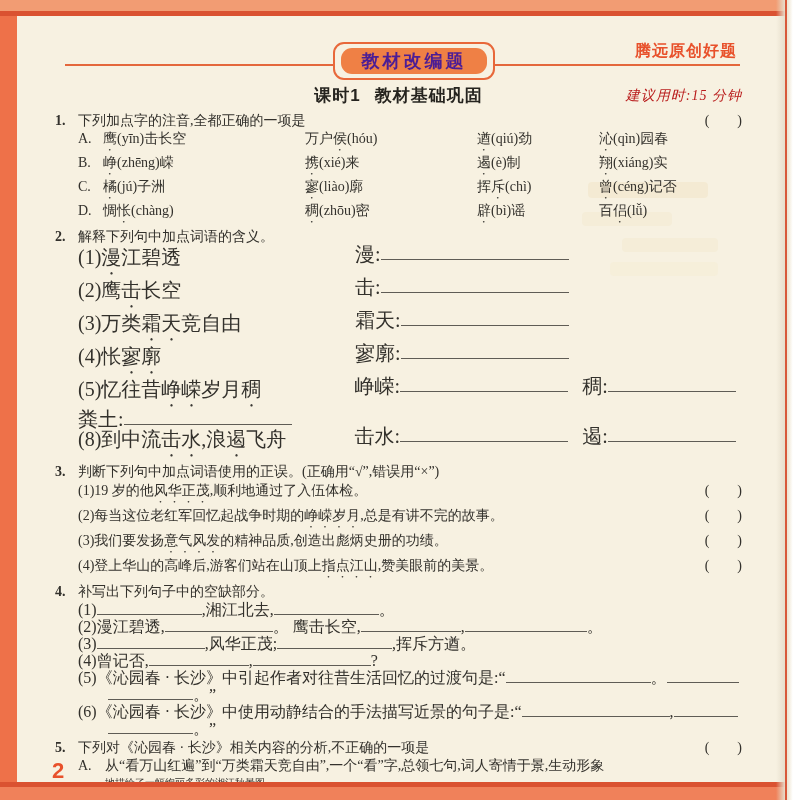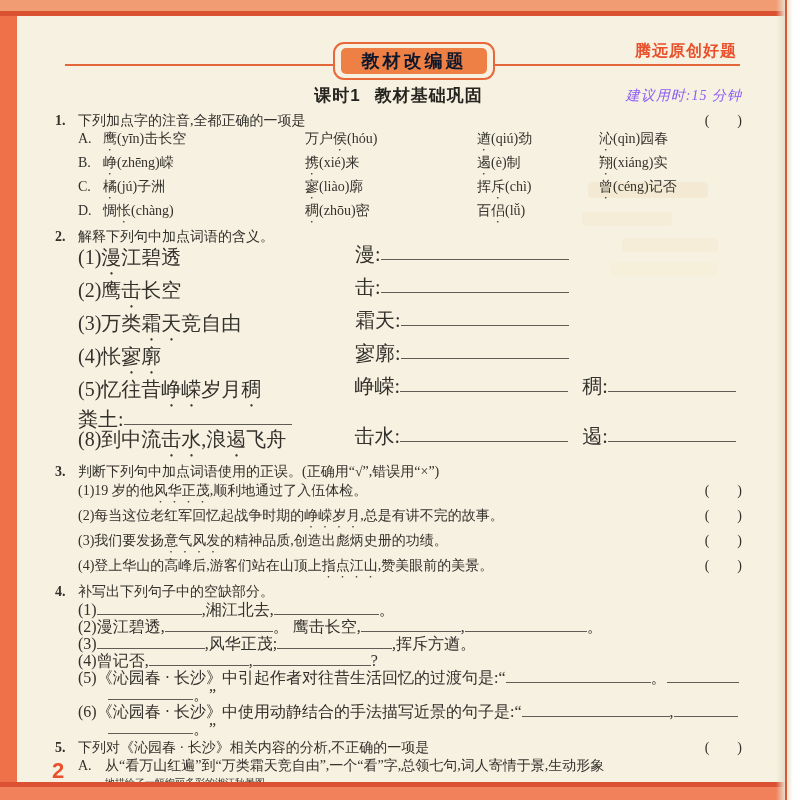--- a/index.html
+++ b/index.html
@@ -23,32 +23,32 @@
   .wm .d{left:28px;top:80px;width:108px;height:14px;background:#f5ecd6;}
 
   .content{position:absolute;left:55px;right:58px;top:28px;z-index:2;}
 
   
   .header-row{position:relative;height:50px;}
   .rule{position:absolute;left:10px;right:2px;top:36px;height:2px;background:#e4673c;}
   .badge-outer{position:absolute;left:278px;top:14px;width:158px;height:34px;
     border:2px solid #e8683a;border-radius:11px;background:#f7f1e1;
     display:flex;align-items:center;justify-content:center;}
-  .badge-inner{width:146px;height:26px;border-radius:5px;background:#ef8045;
+  .badge-inner{width:146px;height:26px;border-radius:11px;background:#ef8045;
     display:flex;align-items:center;justify-content:center;
-    color:#0f172a;font:bold 18px "Liberation Sans","DejaVu Sans",sans-serif;letter-spacing:3px;}
+    color:#4c1d95;font:bold 18px "Liberation Sans","DejaVu Sans",sans-serif;letter-spacing:3px;}
   .brand{position:absolute;right:2px;top:13px;color:#e8512b;
     font:bold 16px "Liberation Sans","DejaVu Sans",sans-serif;letter-spacing:1px;background:#f7f1e1;padding:0 3px;}
 
   
   .title-row{position:relative;height:26px;margin-top:6px;text-align:center;}
   .lesson-title{font:bold 17px "Liberation Sans","DejaVu Sans",sans-serif;color:#26241f;letter-spacing:1px;}
   .lesson-title .gap{display:inline-block;width:14px;}
   .time-hint{position:absolute;right:0;top:3px;font:italic 14px "Liberation Serif","DejaVu Serif",serif;
-    color:#8b5cf6;letter-spacing:1px;}
+    color:#b91c1c;letter-spacing:1px;}
 
   
   .q{margin-top:2px;}
   .q-head{display:flex;line-height:18px;font-size:14px;}
   .q-num{width:23px;font-weight:bold;}
   .q-stem{flex:1;}
   .q-bracket{width:62px;text-align:right;}
   .q-body{margin-left:23px;}
 
   .q1-row{display:flex;line-height:18.5px;font-size:14px;}
@@ -133,20 +133,21 @@
             <span class="q1-label">C.</span>
             <span class="q1-c1"><span class="dt">橘</span><span>(jú)子洲</span></span>
             <span class="q1-c2"><span class="dt">寥</span><span>(liào)廓</span></span>
             <span class="q1-c3"><span>挥</span><span class="dt">斥</span><span>(chì)</span></span>
             <span class="q1-c4"><span class="dt">曾</span><span>(céng)记否</span></span>
           </div>
           <div class="q1-row">
             <span class="q1-label">D.</span>
             <span class="q1-c1"><span>惆</span><span class="dt">怅</span><span>(chàng)</span></span>
             <span class="q1-c2"><span class="dt">稠</span><span>(zhōu)密</span></span>
+            <span class="q1-c3"><span class="dt">辟</span><span>(bì)谣</span></span>
             <span class="q1-c4"><span>百</span><span class="dt">侣</span><span>(lǚ)</span></span>
           </div>
         </div>
     </div>
 
     <div class="q">
       <div class="q-head">
         <span class="q-num">2.</span>
         <span class="q-stem">解释下列句中加点词语的含义。</span>
       </div>

